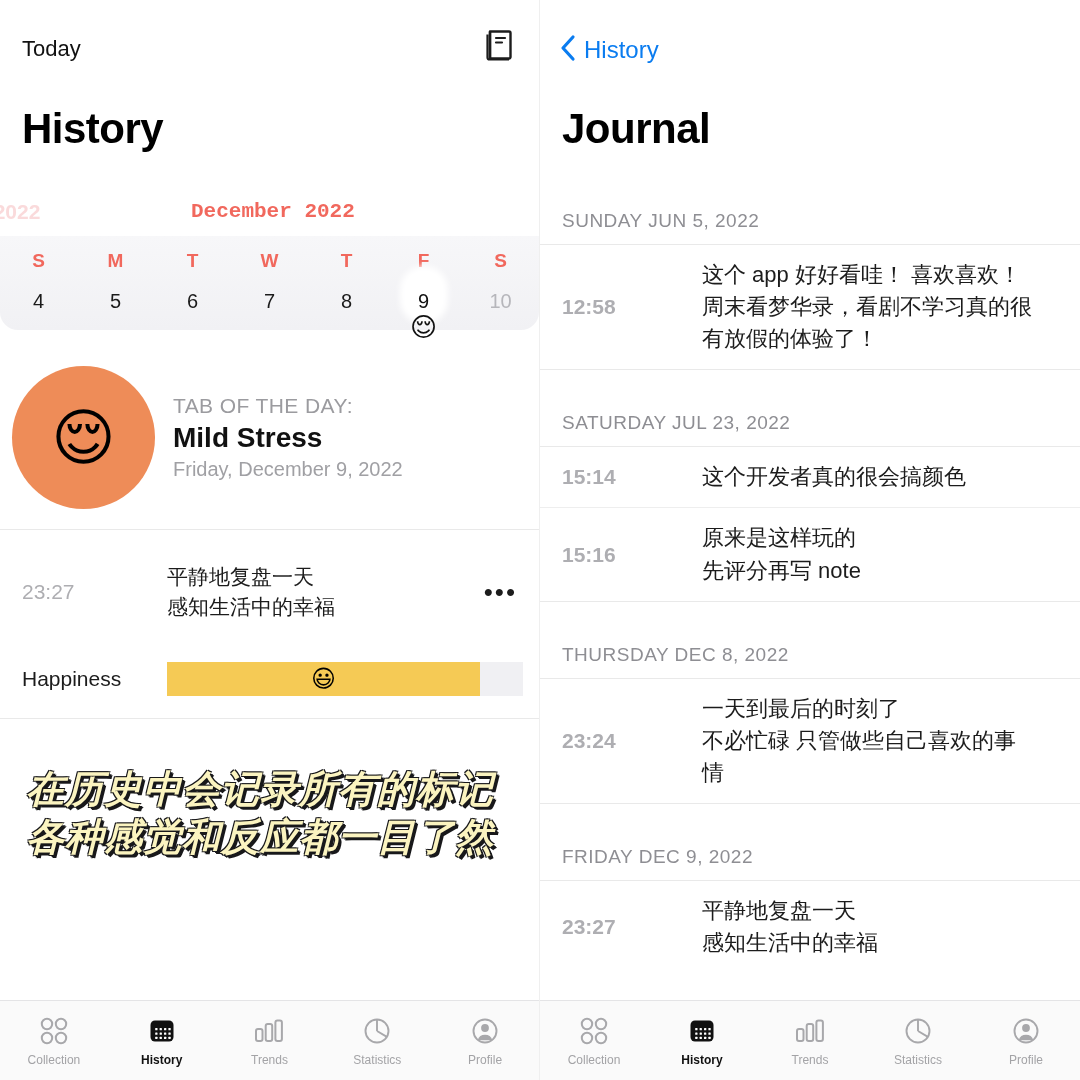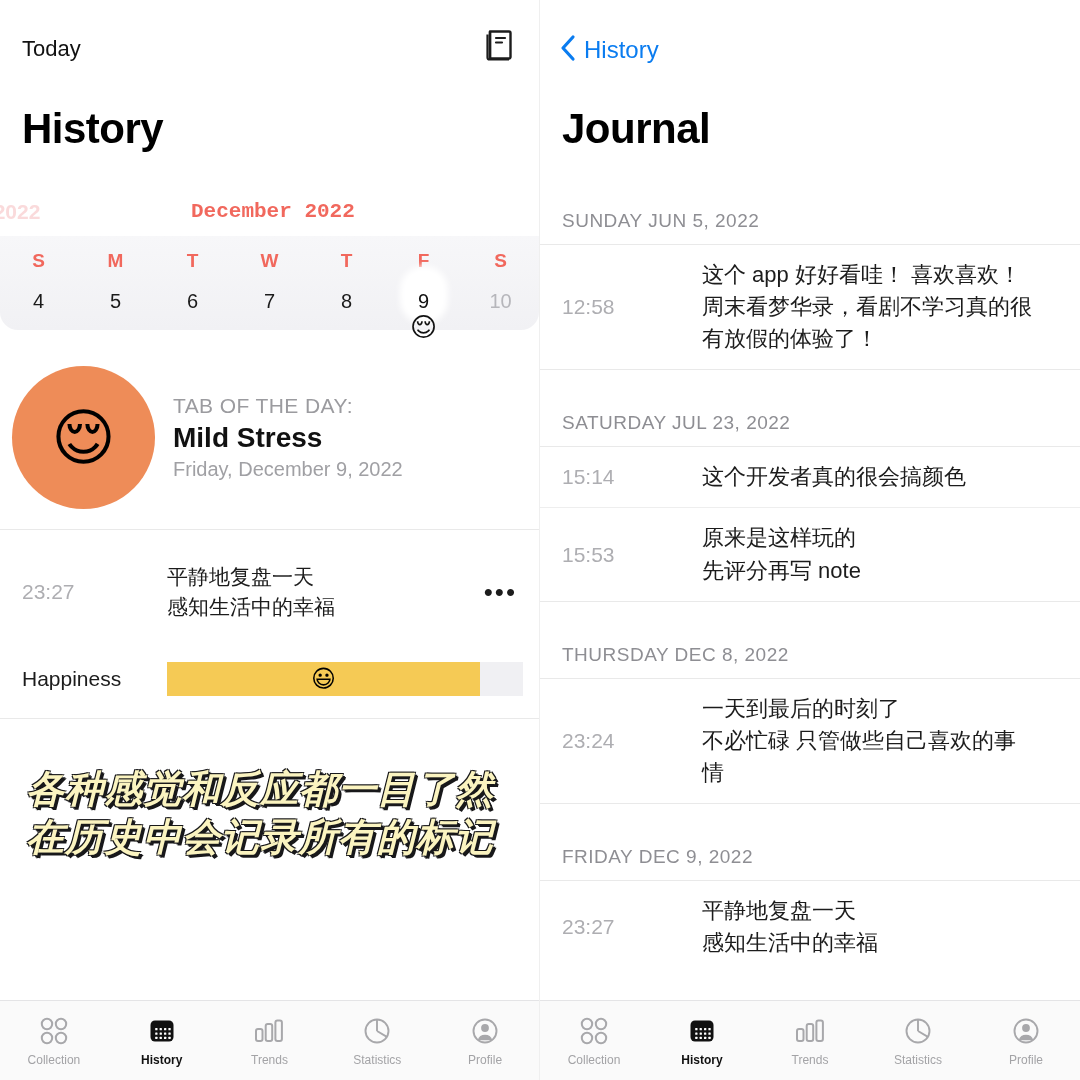--- a/index.html
+++ b/index.html
@@ -84,21 +84,21 @@
   .r-back-label{ font-size:24px; color:#0a7cf0; }
   .r-title{ flex:none; padding:0 22px; font-size:42px; font-weight:bold;
             letter-spacing:-0.5px; color:#000; line-height:1; margin-top:14px; }
 
   .journal{ flex:1; overflow:hidden; margin-top:34px; }
   .day-head{ font-size:19px; color:#8e8e93; letter-spacing:.5px;
              padding:12px 0 12px 22px; border-bottom:1px solid #e9e9e9; }
   .day-head.spaced{ margin-top:30px; }
   .entry{ display:flex; align-items:center; padding:14px 22px 14px 22px; }
   .entry + .entry{ border-top:1px solid #eeeeee; }
-  .entry-time{ width:140px; flex:none; font-size:21px; color:#aeaeb2; }
+  .entry-time{ width:140px; flex:none; font-size:21px; color:#aeaeb2;font-weight:bold; }
   .entry-text{ flex:1; font-size:22px; color:#1c1c1c; line-height:1.46; }
   .group{ border-bottom:1px solid #e9e9e9; }
   .tag-row{ display:flex; align-items:center; gap:10px; padding:12px 22px; }
   .tag-emo{ font-size:22px; line-height:1; }
   .tag-label{ font-size:20px; color:#8a8a8e; }
 
   
   .tabbar{ flex:none; height:80px; background:#fafafa; border-top:1px solid #e4e4e6;
            display:flex; align-items:center; }
   .tab{ flex:1; display:flex; flex-direction:column; align-items:center; gap:6px; }
@@ -210,22 +210,22 @@
       <div class="metric-label">Happiness</div>
       <div class="bar-track" style="background: rgb(240, 240, 243);">
         <div class="bar-fill" id="barFill" style="width: 88%; background: rgb(245, 202, 85);"></div>
         <div class="bar-emo" id="barEmo" style="left: 44%;">😃</div>
       </div>
     </div>
 
     <div class="l-spacer"></div>
 
     <div class="overlay" style="color: rgb(251, 244, 192);">
+      <div>在历史中会记录所有的标记</div>
       <div>各种感觉和反应都一目了然</div>
-      <div>在历史中会记录所有的标记</div>
     </div>
 
     <div class="tabbar" id="tabbarLeft">
         <div class="tab">
           <div class="tab-ico">
             <svg width="30" height="30" viewBox="0 0 30 30" fill="none">
               <circle cx="8" cy="8" r="5.2" stroke="#a8a8ab" stroke-width="2"></circle>
               <circle cx="22" cy="8" r="5.2" stroke="#a8a8ab" stroke-width="2"></circle>
               <circle cx="8" cy="22" r="5.2" stroke="#a8a8ab" stroke-width="2"></circle>
               <circle cx="22" cy="22" r="5.2" stroke="#a8a8ab" stroke-width="2"></circle>
@@ -314,21 +314,21 @@
         </div>
         <div class="group">
           <div class="day-head spaced">SATURDAY JUL 23, 2022</div>
           <div class="entry">
             <div class="entry-time">15:14</div>
             <div class="entry-text">
               <div>这个开发者真的很会搞颜色</div>
             </div>
           </div>
           <div class="entry">
-            <div class="entry-time">15:53</div>
+            <div class="entry-time">15:16</div>
             <div class="entry-text">
               <div>原来是这样玩的</div>
               <div>先评分再写 note</div>
             </div>
           </div>
         </div>
         <div class="group">
           <div class="day-head spaced">THURSDAY DEC 8, 2022</div>
           <div class="entry">
             <div class="entry-time">23:24</div>

